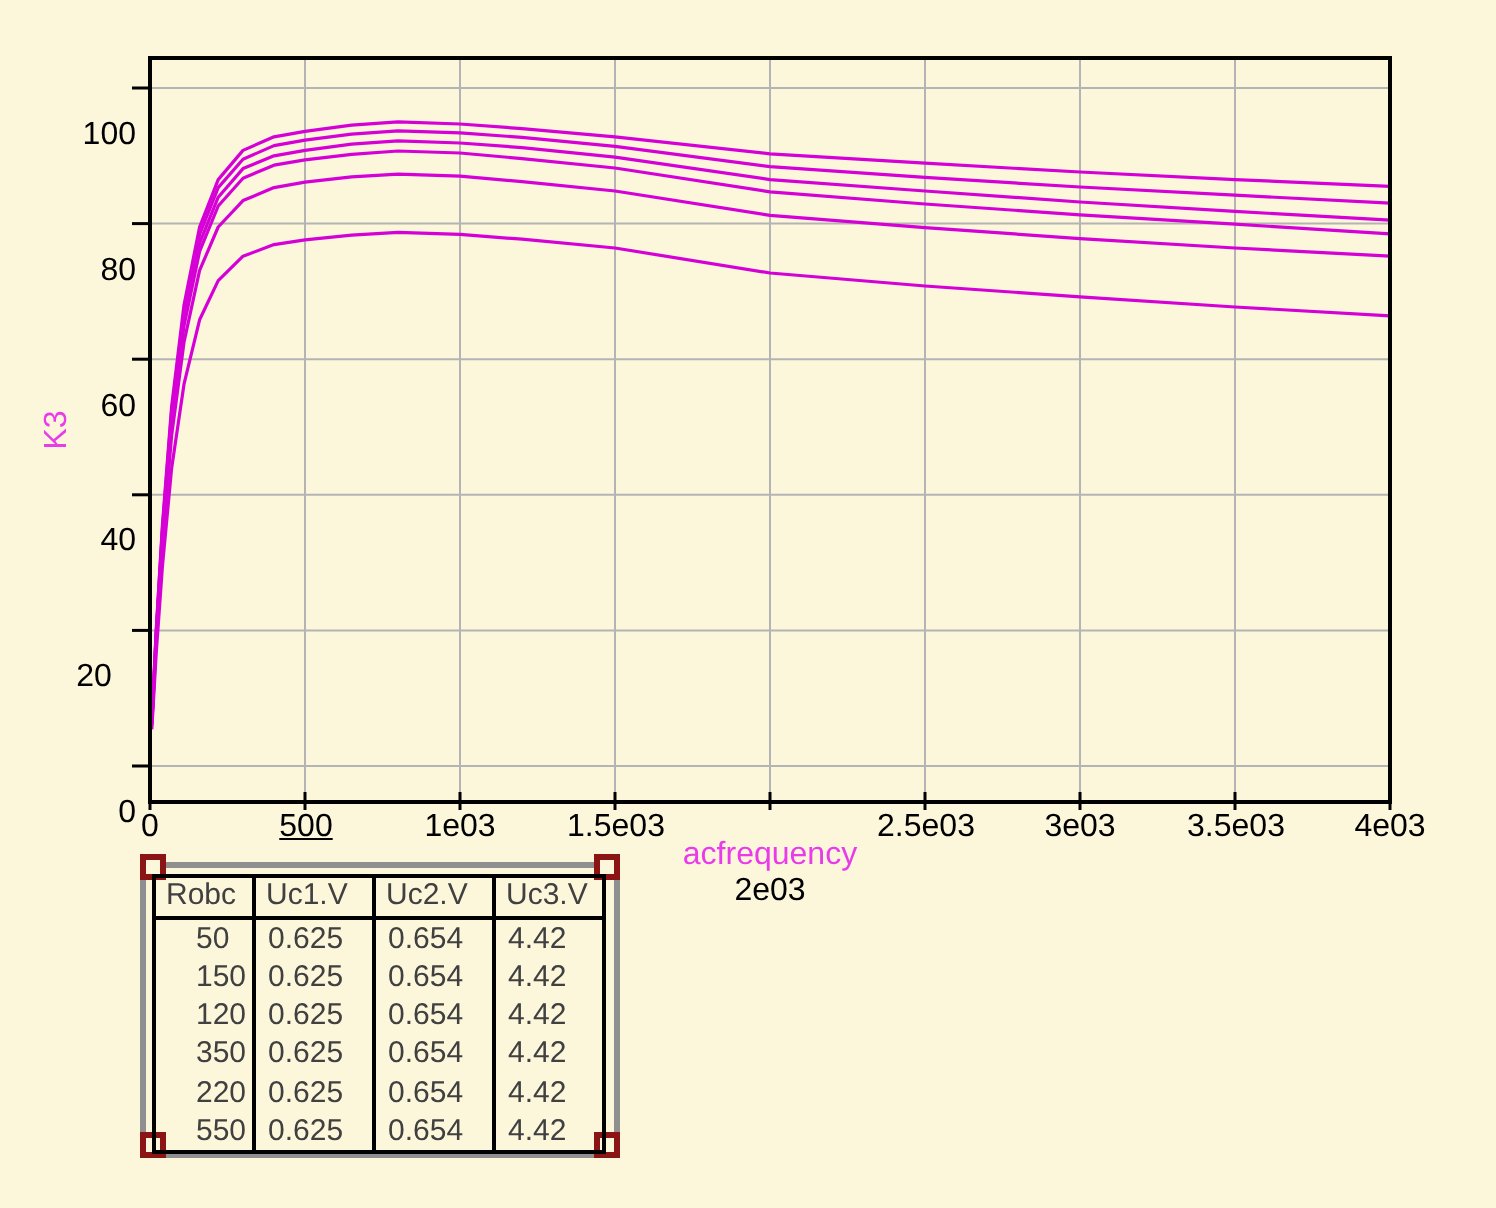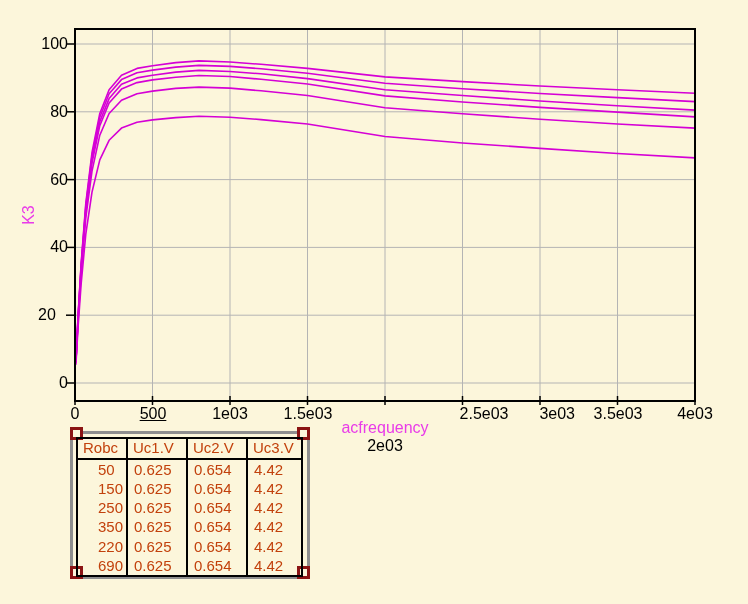--- a/index.html
+++ b/index.html
@@ -4,38 +4,38 @@
 <style>
   html,body{margin:0;padding:0;}
   body{
     width:748px;height:604px;overflow:hidden;position:relative;
     background:#FCF6DB;
     font-family:"Liberation Sans",sans-serif;
   }
   .abs{position:absolute;}
   
   .ytick{left:26px;width:42px;height:20px;line-height:20px;text-align:right;
-         font-size:16px;color:#000;}
+         font-size:16px;color:#000;margin-top:24px;}
   .xtick{top:404px;width:70px;height:20px;line-height:20px;text-align:center;
          font-size:16px;color:#000;}
   .axis-label{color:#E93BE9;font-size:16px;}
   #ylabel-wrap{left:11px;top:197px;width:36px;height:36px;display:flex;
                align-items:center;justify-content:center;transform:rotate(-90deg);}
   #xlabel{left:320px;top:419px;width:130px;text-align:center;}
   
   #sel-rect{left:70px;top:431px;width:240px;height:148px;
             border:3px solid #8F8F8F;box-sizing:border-box;}
   .handle{width:13px;height:13px;box-sizing:border-box;
           border:3px solid #8B1414;background:#FCF6DB;}
   
   #qtable{left:76px;top:437px;width:227px;height:140px;box-sizing:border-box;
           border:2px solid #000;display:grid;
           grid-template-columns:50px 60px 60px 1fr;
           grid-template-rows:21px repeat(6,1fr);}
-  .cell{font-size:15px;line-height:19px;padding-left:6px;color:#c2410c;
+  .cell{font-size:15px;line-height:19px;padding-left:6px;color:#404040;
         box-sizing:border-box;white-space:nowrap;overflow:hidden;}
   .sep{border-right:2px solid #000;}
   .th{border-bottom:2px solid #000;line-height:18px;padding-left:5px;}
   .rowcol1{padding-left:20px;}
 </style>
 </head>
 <body>
 
 <div class="abs" style="left:0;top:0;width:748px;height:604px;">
   <svg id="plot-svg" width="748" height="604" viewBox="0 0 748 604" style="position:absolute;left:0;top:0;">
@@ -81,22 +81,22 @@
   <div class="abs ytick" style="top:237px;">40</div>
   <div class="abs ytick" style="top:170px;">60</div>
   <div class="abs ytick" style="top:102px;">80</div>
   <div class="abs ytick" style="top:34px;">100</div>
 
   <div class="abs xtick" style="left:40px;">0</div>
   <div class="abs xtick" style="left:118px;text-decoration:underline;">500</div>
   <div class="abs xtick" style="left:195px;">1e03</div>
   <div class="abs xtick" style="left:273px;">1.5e03</div>
   <div class="abs xtick" style="left:350px;margin-top:32px;">2e03</div>
-  <div class="abs xtick" style="left:449px;">2.5e03</div>
-  <div class="abs xtick" style="left:505px;text-align:right;">3e03</div>
+  <div class="abs xtick" style="left:428px;">2.5e03</div>
+  <div class="abs xtick" style="left:505px;">3e03</div>
   <div class="abs xtick" style="left:583px;">3.5e03</div>
   <div class="abs xtick" style="left:660px;">4e03</div>
 
   <div class="abs" id="ylabel-wrap">
     <span class="axis-label">K3</span>
   </div>
   <div class="abs axis-label" id="xlabel">acfrequency</div>
 </div>
 
 <div class="abs" id="sel-rect"></div>
@@ -114,32 +114,32 @@
   <div class="cell sep rowcol1">50</div>
   <div class="cell sep">0.625</div>
   <div class="cell sep">0.654</div>
   <div class="cell">4.42</div>
 
   <div class="cell sep rowcol1">150</div>
   <div class="cell sep">0.625</div>
   <div class="cell sep">0.654</div>
   <div class="cell">4.42</div>
 
-  <div class="cell sep rowcol1">250</div>
+  <div class="cell sep rowcol1">120</div>
   <div class="cell sep">0.625</div>
   <div class="cell sep">0.654</div>
   <div class="cell">4.42</div>
 
   <div class="cell sep rowcol1">350</div>
   <div class="cell sep">0.625</div>
   <div class="cell sep">0.654</div>
   <div class="cell">4.42</div>
 
   <div class="cell sep rowcol1">220</div>
   <div class="cell sep">0.625</div>
   <div class="cell sep">0.654</div>
   <div class="cell">4.42</div>
 
-  <div class="cell sep rowcol1">690</div>
+  <div class="cell sep rowcol1">550</div>
   <div class="cell sep">0.625</div>
   <div class="cell sep">0.654</div>
   <div class="cell">4.42</div>
 </div>
 
 </body></html>

